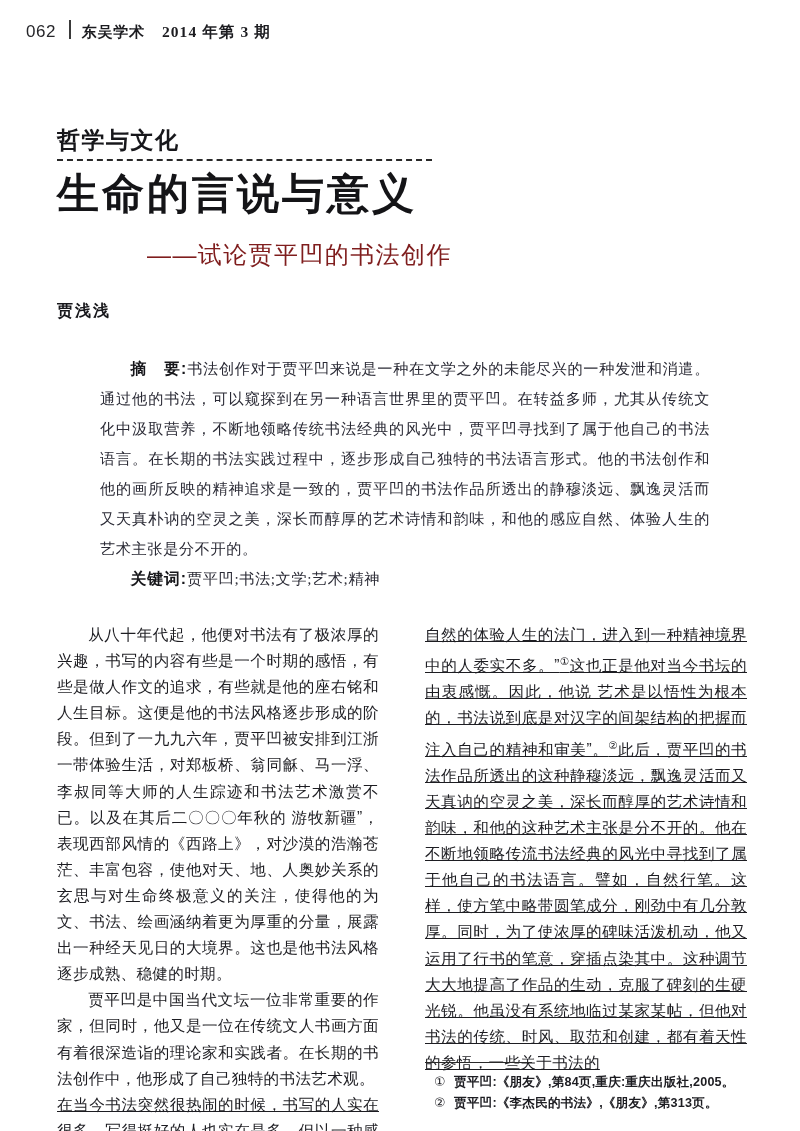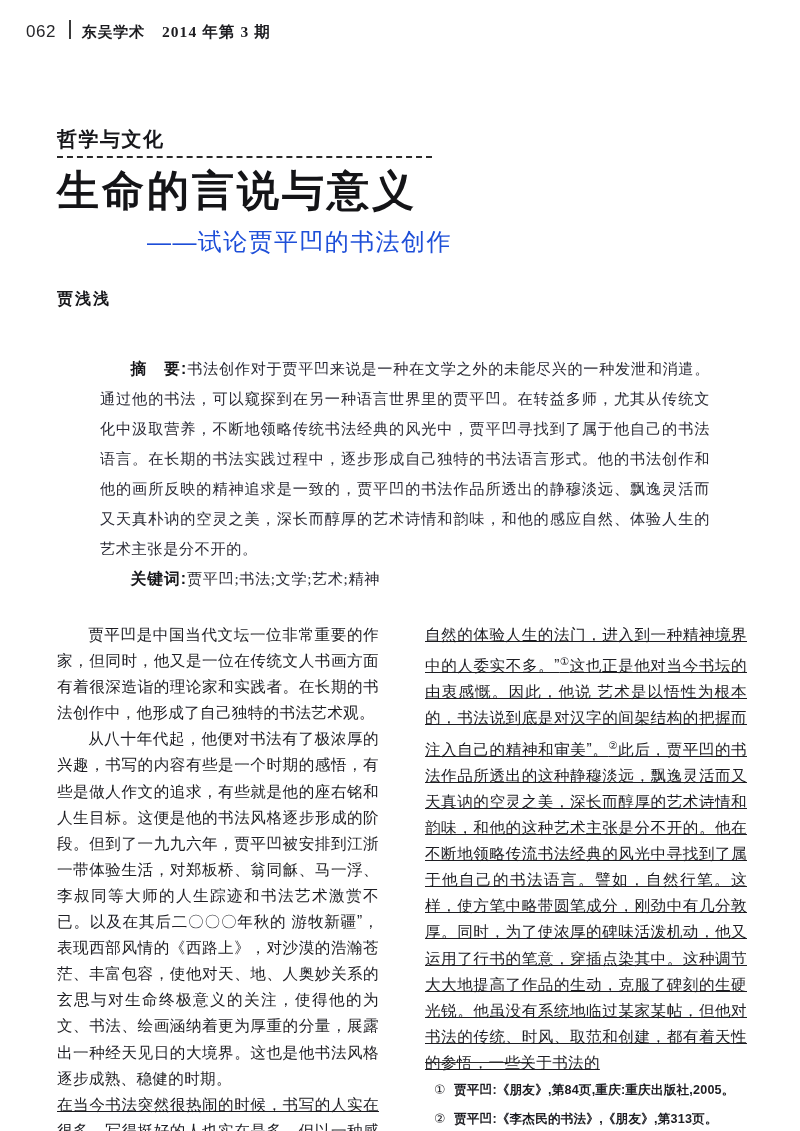--- a/index.html
+++ b/index.html
@@ -67,21 +67,21 @@
   
   .titleblock {
     position: absolute;
     left: 57px;
     top: 128px;
     width: 690px;
   }
   .kicker {
     font-family: "Liberation Sans", "DejaVu Sans", sans-serif;
     font-weight: bold;
-    font-size: 20px;
+    font-size: 23px;
     letter-spacing: 1.5px;
     color: #17171b;
     line-height: 1.1;
   }
   .kicker-rule {
     margin-top: 6px;
     width: 375px;
     border-top: 2px dashed #2a2a2a;
     height: 0;
   }
@@ -91,22 +91,22 @@
     font-size: 42px;
     letter-spacing: 3px;
     color: #141417;
     line-height: 1.22;
     margin-top: 7px;
   }
   .subtitle {
     font-family: "Liberation Sans", "DejaVu Sans", sans-serif;
     font-size: 24px;
     letter-spacing: 1.4px;
-    color: #1d4ed8;
-    margin-top: 12px;
+    color: #7f1d1d;
+    margin-top: 21px;
     padding-left: 90px;
     line-height: 1.2;
   }
   .author {
     font-family: "Liberation Sans", "DejaVu Sans", sans-serif;
     font-weight: bold;
     font-size: 16px;
     letter-spacing: 2px;
     color: #17171b;
     margin-top: 32px;
@@ -195,21 +195,21 @@
     display: flex;
     align-items: baseline;
     white-space: nowrap;
   }
   .fn .marker {
     width: 29px;
     flex: 0 0 29px;
     padding-left: 9px;
     box-sizing: border-box;
   }
-  .fn .fn-text { font-weight: bold; margin-top: 8px; }
+  .fn .fn-text { font-weight: bold; }
 </style>
 </head>
 <body>
 
 <div class="page">
 
   <div class="runhead">
     <span class="folio">062</span>
     <span class="rule"></span>
     <span class="journal">东吴学术</span>
@@ -224,22 +224,22 @@
     <div class="author">贾浅浅</div>
   </div>
 
   <div class="abstract">
     <p><span class="lead">摘　要:</span><span>书法创作对于贾平凹来说是一种在文学之外的未能尽兴的一种发泄和消遣。通过他的书法，可以窥探到在另一种语言世界里的贾平凹。在转益多师，尤其从传统文化中汲取营养，不断地领略传统书法经典的风光中，贾平凹寻找到了属于他自己的书法语言。在长期的书法实践过程中，逐步形成自己独特的书法语言形式。他的书法创作和他的画所反映的精神追求是一致的，贾平凹的书法作品所透出的静穆淡远、飘逸灵活而又天真朴讷的空灵之美，深长而醇厚的艺术诗情和韵味，和他的感应自然、体验人生的艺术主张是分不开的。</span></p>
     <p class="keywords"><span class="lead">关键词:</span><span>贾平凹;书法;文学;艺术;精神</span></p>
   </div>
 
   <div class="cols">
     <div class="col left">
+      <p>从八十年代起，他便对书法有了极浓厚的兴趣，书写的内容有些是一个时期的感悟，有些是做人作文的追求，有些就是他的座右铭和人生目标。这便是他的书法风格逐步形成的阶段。但到了一九九六年，贾平凹被安排到江浙一带体验生活，对郑板桥、翁同龢、马一浮、李叔同等大师的人生踪迹和书法艺术激赏不已。以及在其后二〇〇〇年秋的 游牧新疆”，表现西部风情的《西路上》，对沙漠的浩瀚苍茫、丰富包容，使他对天、地、人奥妙关系的玄思与对生命终极意义的关注，使得他的为文、书法、绘画涵纳着更为厚重的分量，展露出一种经天见日的大境界。这也是他书法风格逐步成熟、稳健的时期。</p>
       <p>贾平凹是中国当代文坛一位非常重要的作家，但同时，他又是一位在传统文人书画方面有着很深造诣的理论家和实践者。在长期的书法创作中，他形成了自己独特的书法艺术观。</p>
-      <p>从八十年代起，他便对书法有了极浓厚的兴趣，书写的内容有些是一个时期的感悟，有些是做人作文的追求，有些就是他的座右铭和人生目标。这便是他的书法风格逐步形成的阶段。但到了一九九六年，贾平凹被安排到江浙一带体验生活，对郑板桥、翁同龢、马一浮、李叔同等大师的人生踪迹和书法艺术激赏不已。以及在其后二〇〇〇年秋的 游牧新疆”，表现西部风情的《西路上》，对沙漠的浩瀚苍茫、丰富包容，使他对天、地、人奥妙关系的玄思与对生命终极意义的关注，使得他的为文、书法、绘画涵纳着更为厚重的分量，展露出一种经天见日的大境界。这也是他书法风格逐步成熟、稳健的时期。</p>
       <p class="noindent">在当今书法突然很热闹的时候，书写的人实在很多，写得挺好的人也实在是多，但以一种感应</p>
     </div>
     <div class="col right">
       <p class="noindent"><span>自然的体验人生的法门，进入到一种精神境界中的人委实不多。”</span><span class="fnref">①</span><span>这也正是他对当今书坛的由衷感慨。因此，他说 艺术是以悟性为根本的，书法说到底是对汉字的间架结构的把握而注入自己的精神和审美”。</span><span class="fnref">②</span><span>此后，贾平凹的书法作品所透出的这种静穆淡远，飘逸灵活而又天真讷的空灵之美，深长而醇厚的艺术诗情和韵味，和他的这种艺术主张是分不开的。他在不断地领略传流书法经典的风光中寻找到了属于他自己的书法语言。譬如，自然行笔。这样，使方笔中略带圆笔成分，刚劲中有几分敦厚。同时，为了使浓厚的碑味活泼机动，他又运用了行书的笔意，穿插点染其中。这种调节大大地提高了作品的生动，克服了碑刻的生硬光锐。他虽没有系统地临过某家某帖，但他对书法的传统、时风、取范和创建，都有着天性的参悟，一些关于书法的</span></p>
     </div>
   </div>
 
   <div class="footnotes">
     <div class="fn-rule"></div>
     <div class="fn">

